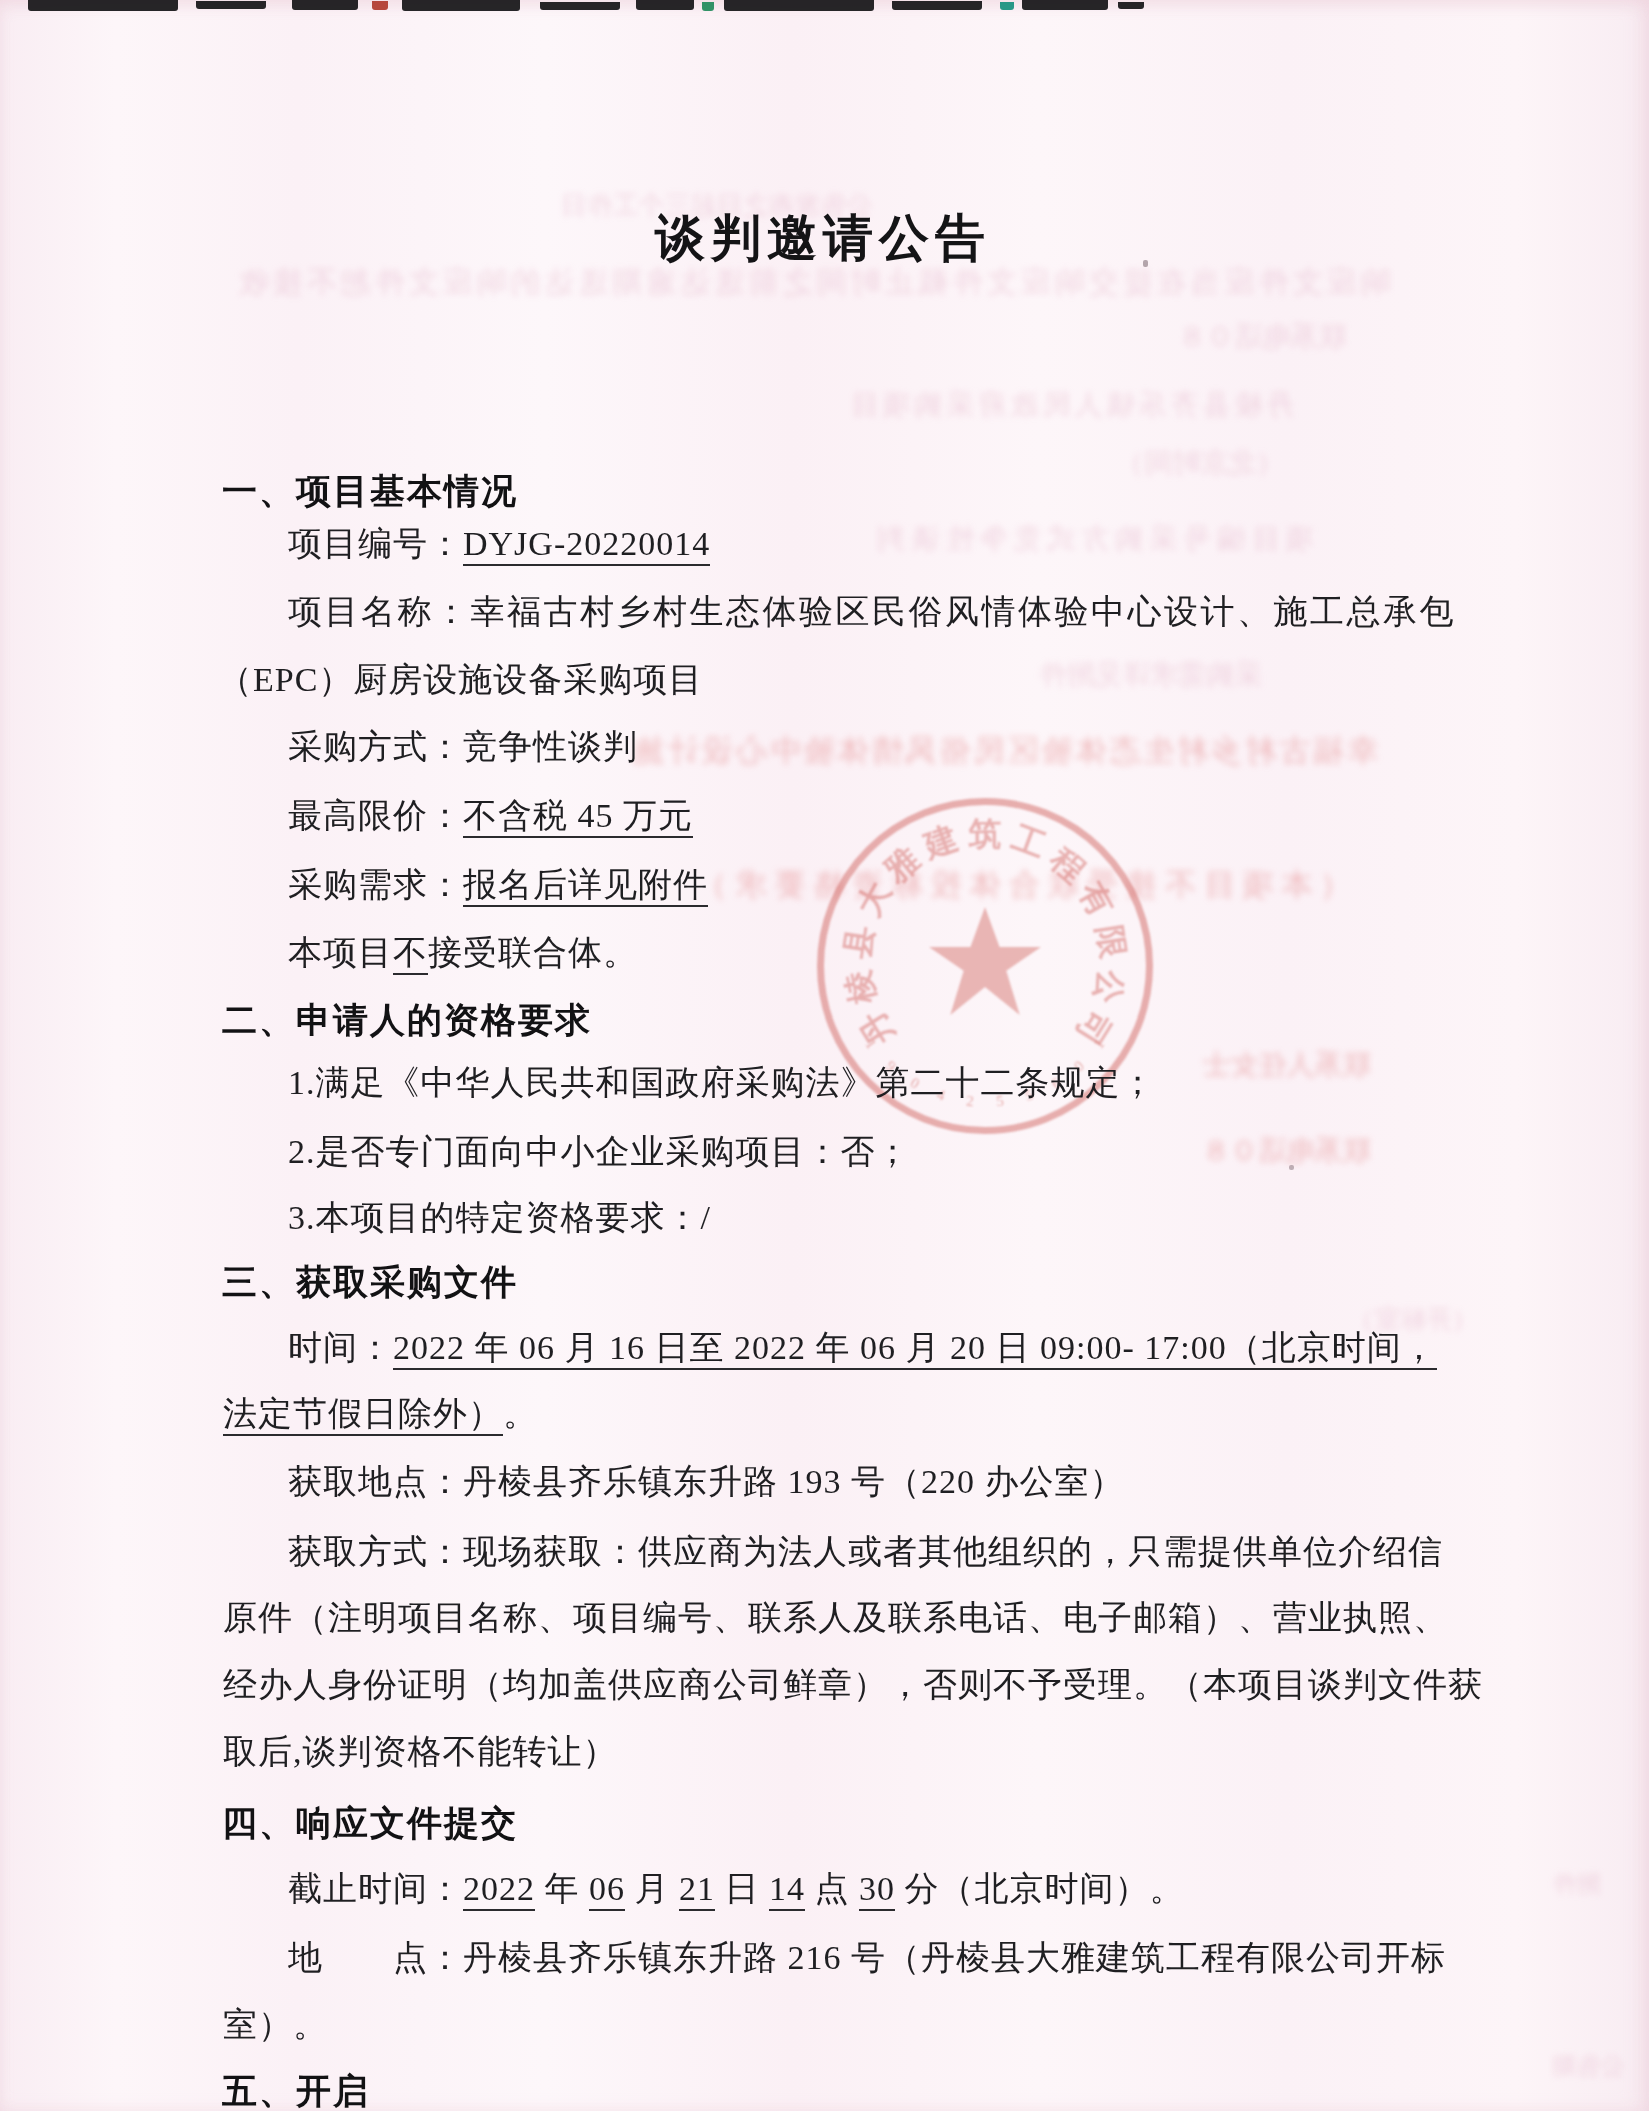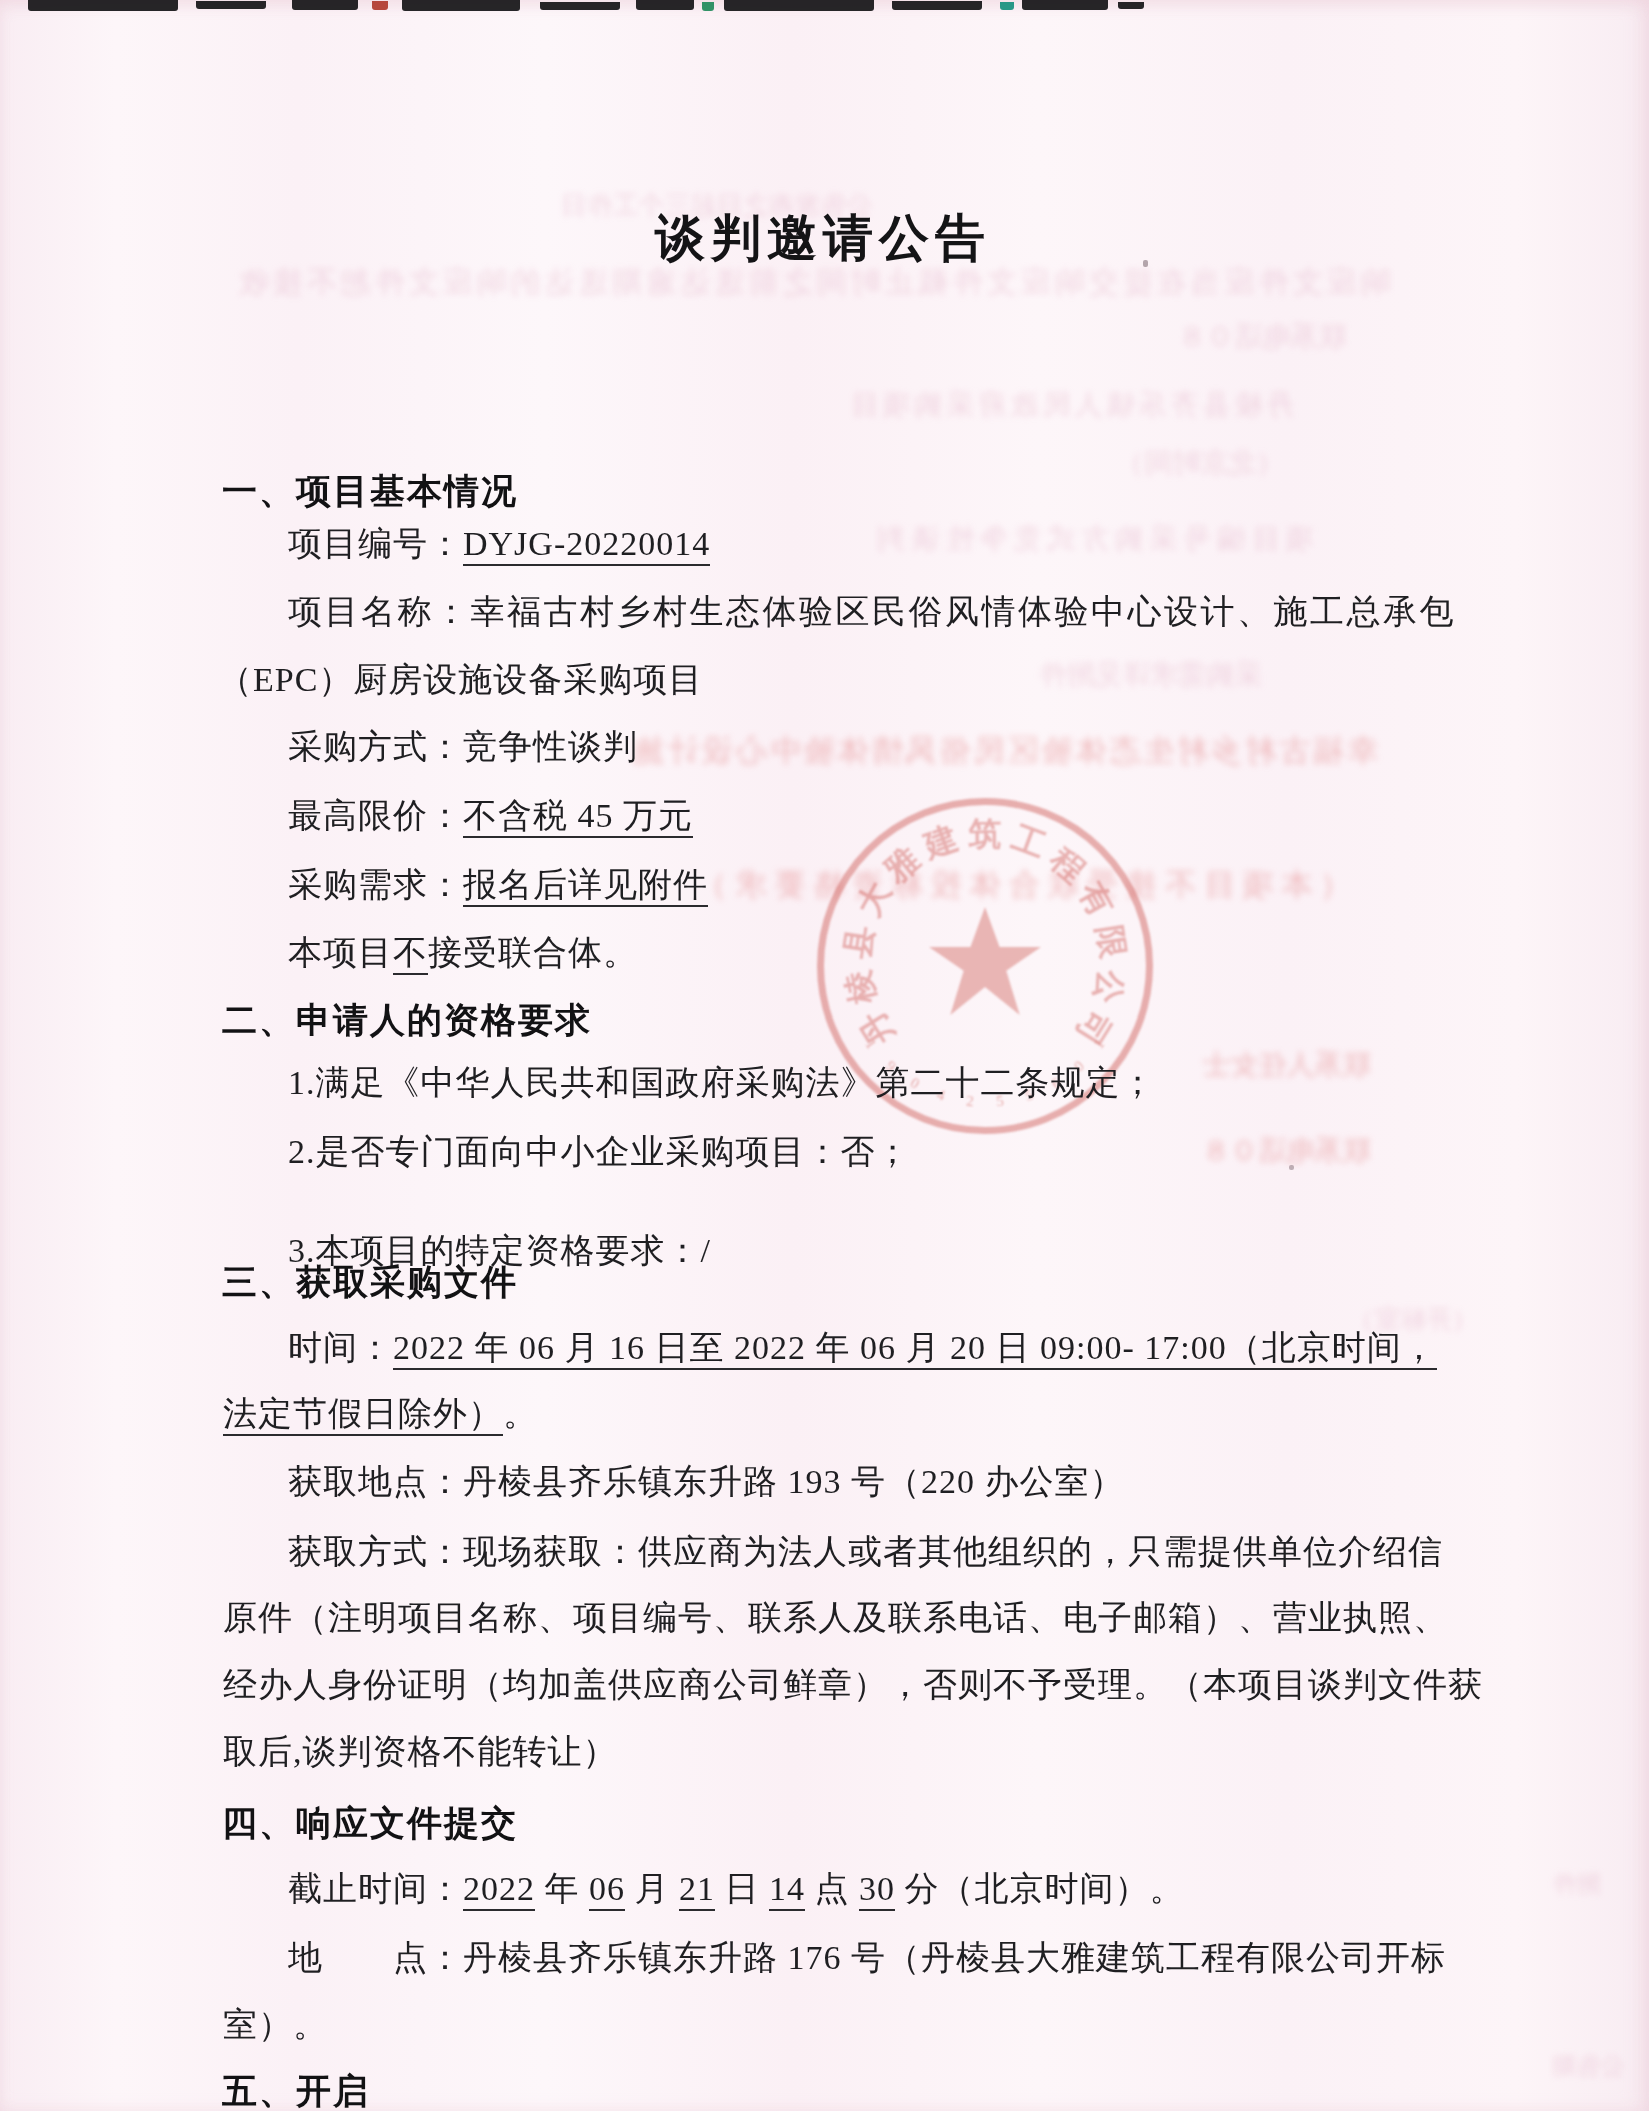--- a/index.html
+++ b/index.html
@@ -108,31 +108,31 @@
 
   <div class="ln" style="left:288px;top:796px;"><span>最高限价：</span><span class="u">不含税 45 万元</span></div>
 
   <div class="ln" style="left:288px;top:865px;"><span>采购需求：</span><span class="u">报名后详见附件</span></div>
 
   <div class="ln" style="left:288px;top:933px;"><span>本项目</span><span class="u">不</span><span>接受联合体。</span></div>
 
   <div class="ln hd" style="left:222px;top:1000px;">二、申请人的资格要求</div>
   <div class="ln" style="left:288px;top:1063px;">1.满足《中华人民共和国政府采购法》第二十二条规定；</div>
   <div class="ln" style="left:288px;top:1132px;">2.是否专门面向中小企业采购项目：否；</div>
-  <div class="ln" style="left:288px;top:1198px;margin-top:33px;">3.本项目的特定资格要求：/</div>
+  <div class="ln" style="left:288px;top:1198px;">3.本项目的特定资格要求：/</div>
 
   <div class="ln hd" style="left:222px;top:1262px;">三、获取采购文件</div>
   <div class="ln" style="left:288px;top:1328px;"><span>时间：</span><span class="u">2022 年 06 月 16 日至 2022 年 06 月 20 日 09:00- 17:00（北京时间，</span></div>
   <div class="ln" style="left:223px;top:1394px;"><span class="u">法定节假日除外）</span><span>。</span></div>
   <div class="ln" style="left:288px;top:1462px;">获取地点：丹棱县齐乐镇东升路 193 号（220 办公室）</div>
   <div class="ln" style="left:288px;top:1532px;">获取方式：现场获取：供应商为法人或者其他组织的，只需提供单位介绍信</div>
   <div class="ln" style="left:223px;top:1598px;">原件（注明项目名称、项目编号、联系人及联系电话、电子邮箱）、营业执照、</div>
   <div class="ln" style="left:223px;top:1732px;">取后,谈判资格不能转让）</div>
   <div class="ln" style="left:223px;top:1665px;">经办人身份证明（均加盖供应商公司鲜章），否则不予受理。（本项目谈判文件获</div>
 
   <div class="ln hd" style="left:222px;top:1803px;">四、响应文件提交</div>
   <div class="ln" style="left:288px;top:1869px;"><span>截止时间：</span><span class="u">2022</span><span> 年 </span><span class="u">06</span><span> 月 </span><span class="u">21</span><span> 日 </span><span class="u">14</span><span> 点 </span><span class="u">30</span><span> 分（北京时间）。</span></div>
-  <div class="ln" style="left:288px;top:1938px;"><span>地　　点：</span><span>丹棱县齐乐镇东升路 176 号（丹棱县大雅建筑工程有限公司开标</span></div>
+  <div class="ln" style="left:288px;top:1938px;"><span>地　　点：</span><span>丹棱县齐乐镇东升路 216 号（丹棱县大雅建筑工程有限公司开标</span></div>
   <div class="ln" style="left:223px;top:2005px;">室）。</div>
 
   <div class="ln hd" style="left:222px;top:2071px;">五、开启</div>
 
 </div>
 
 </body></html>

